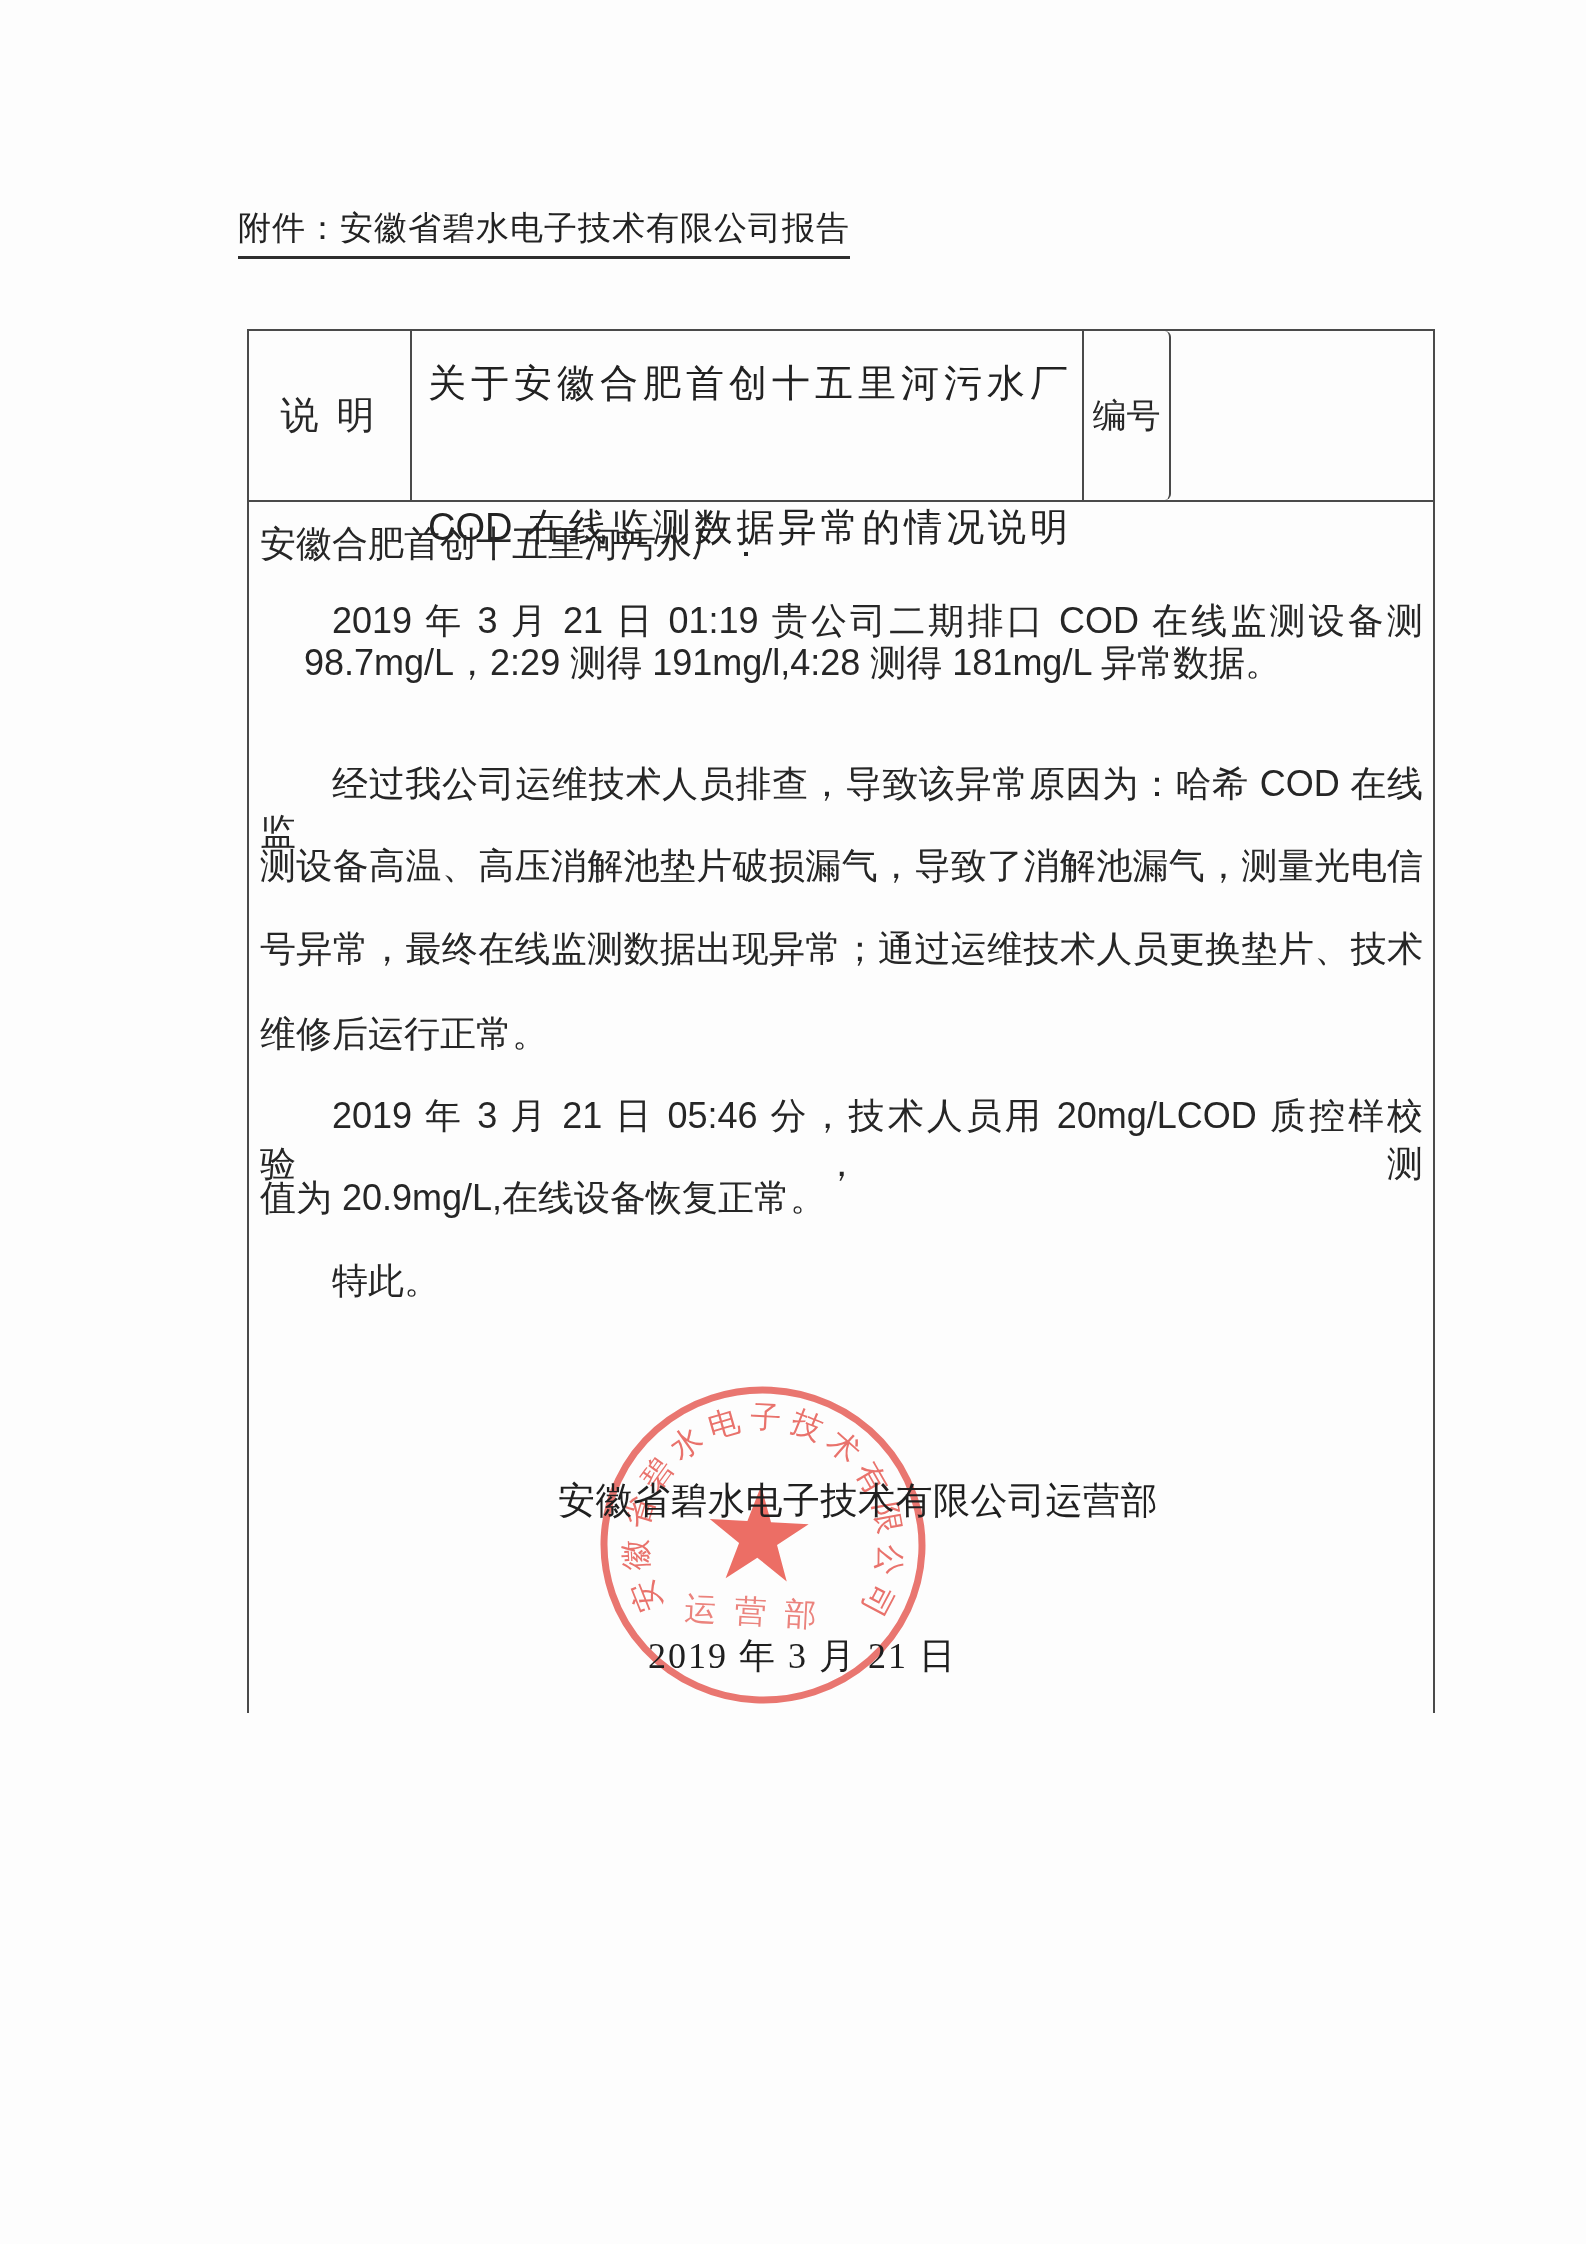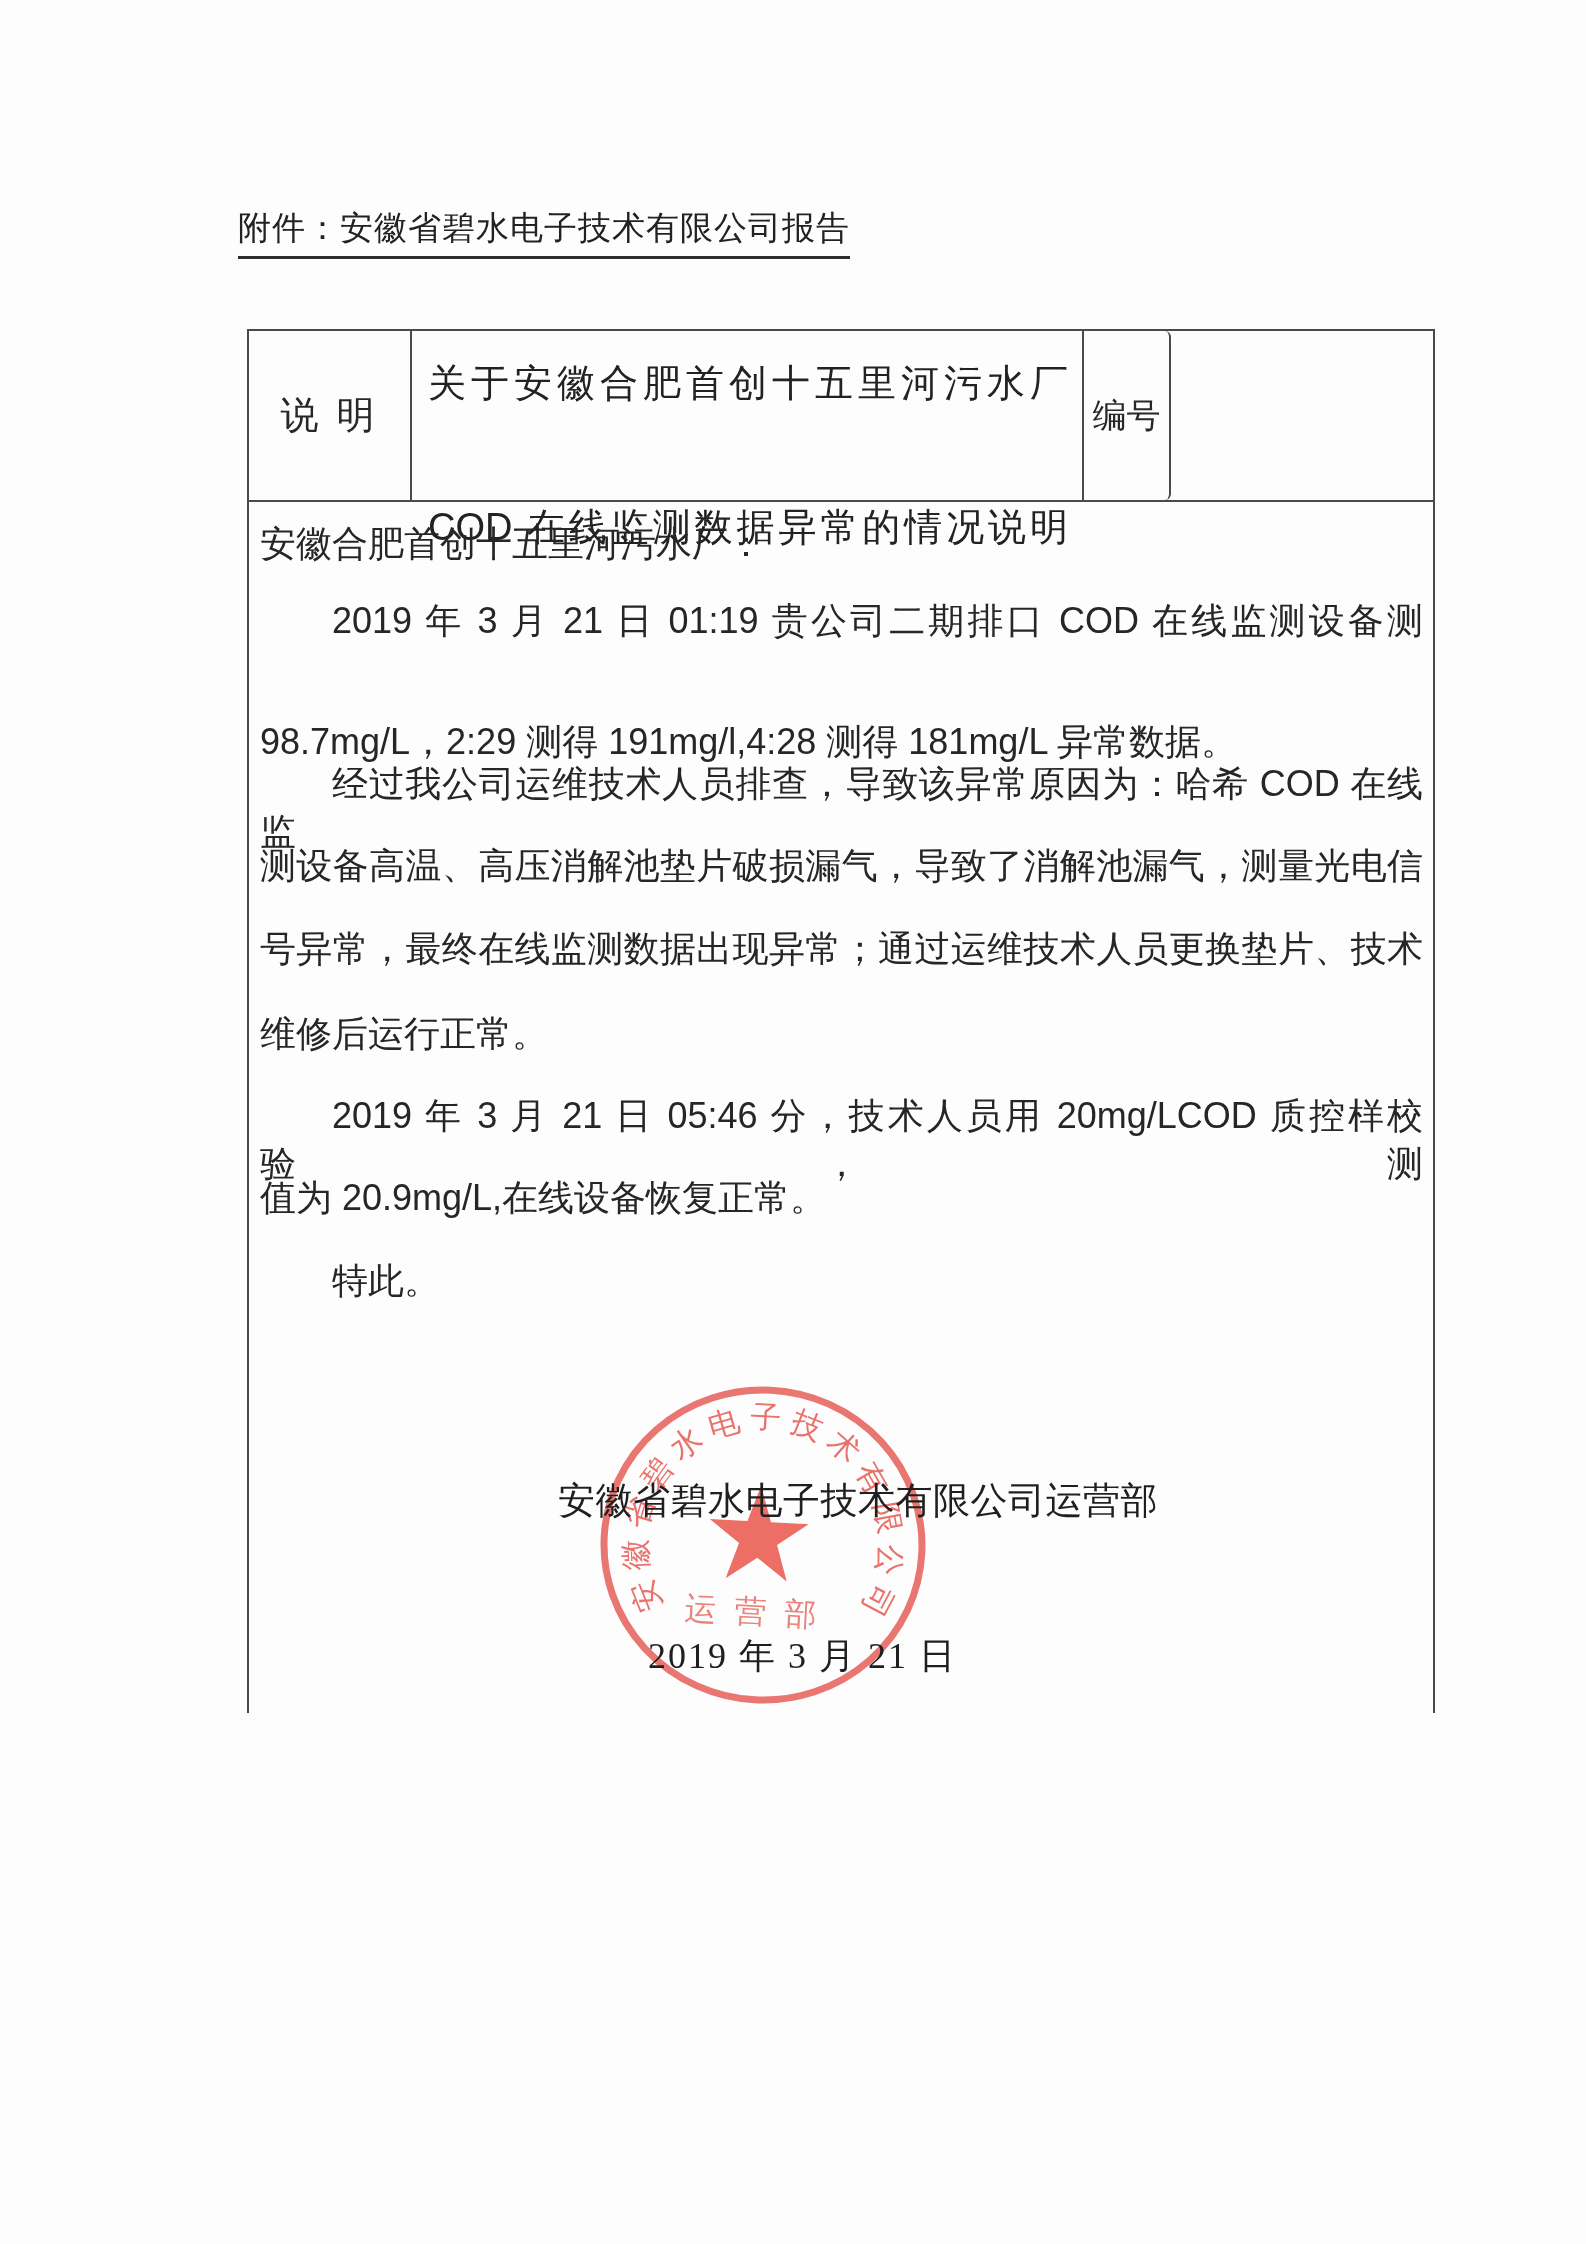--- a/index.html
+++ b/index.html
@@ -84,21 +84,21 @@
         <div class="titleline j">COD 在线监测数据异常的情况说明</div>
       </div>
       <div class="cell c3">
         <span>编号</span>
       </div>
     </div>
   </div>
 
   <div class="bline" style="top:520px;">安徽合肥首创十五里河污水厂：</div>
   <div class="bline indent j" style="top:597px;">2019 年 3 月 21 日 01:19 贵公司二期排口 COD 在线监测设备测</div>
-  <div class="bline" style="top:718px;">98.7mg/L，2:29 测得 191mg/l,4:28 测得 181mg/L 异常数据。</div>
+  <div class="bline" style="top:639px;margin-left:44px;">98.7mg/L，2:29 测得 191mg/l,4:28 测得 181mg/L 异常数据。</div>
   <div class="bline indent j" style="top:760px;">经过我公司运维技术人员排查，导致该异常原因为：哈希 COD 在线监</div>
   <div class="bline j" style="top:842px;">测设备高温、高压消解池垫片破损漏气，导致了消解池漏气，测量光电信</div>
   <div class="bline j" style="top:925px;">号异常，最终在线监测数据出现异常；通过运维技术人员更换垫片、技术</div>
   <div class="bline" style="top:1010px;">维修后运行正常。</div>
   <div class="bline indent j" style="top:1092px;">2019 年 3 月 21 日 05:46 分，技术人员用 20mg/LCOD 质控样校验，测</div>
   <div class="bline" style="top:1174px;">值为 20.9mg/L,在线设备恢复正常。</div>
   <div class="bline indent" style="top:1257px;">特此。</div>
 
   <svg class="stamp" viewBox="0 0 336 334" xmlns="http://www.w3.org/2000/svg">
     <ellipse cx="168" cy="167" rx="159" ry="155" fill="none" stroke="#e4544c" stroke-width="7" opacity="0.8"></ellipse>

